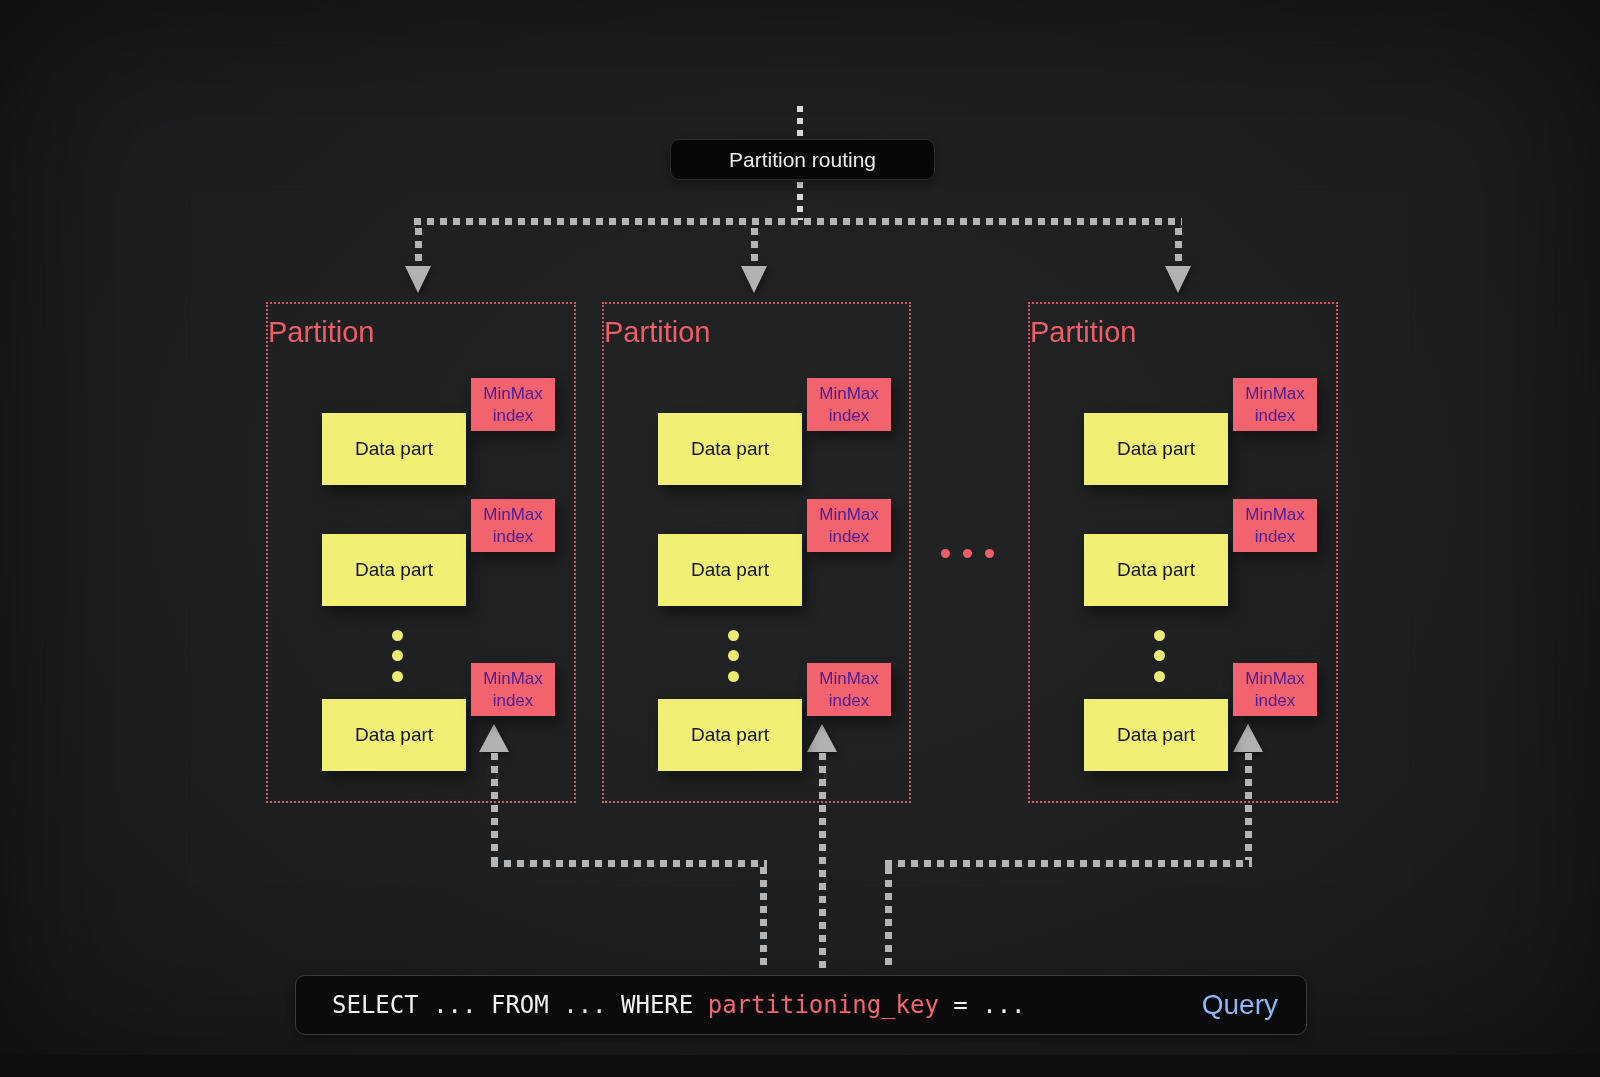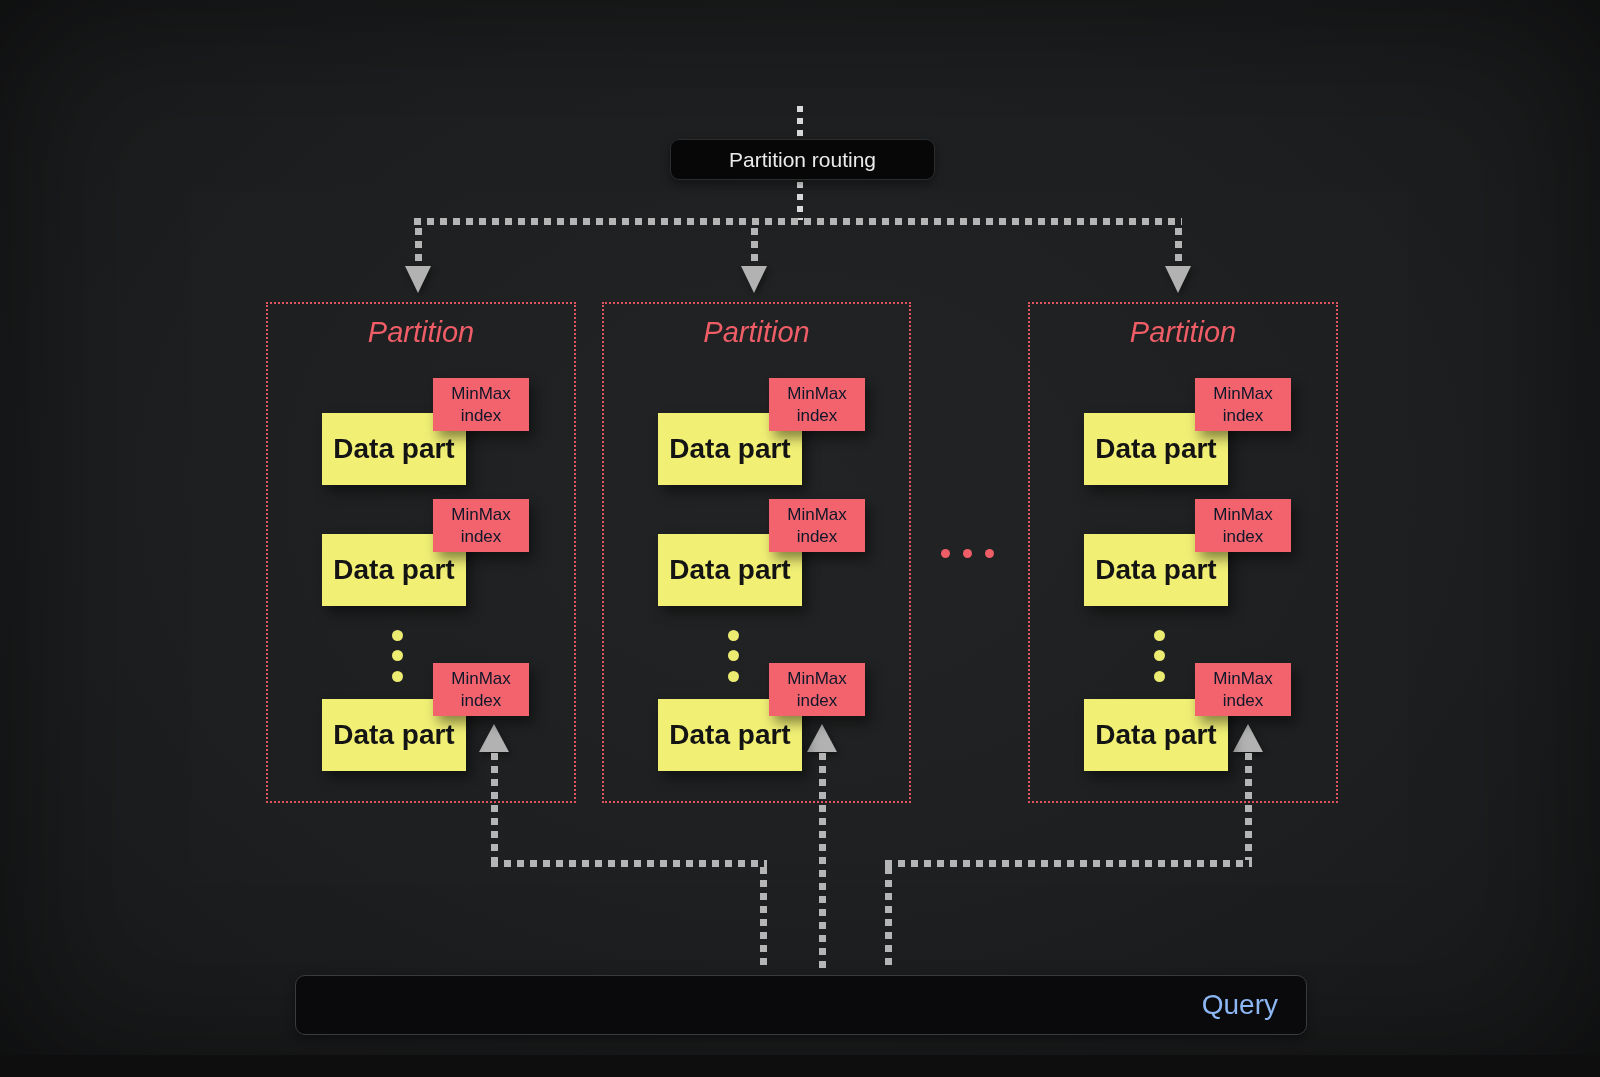--- a/index.html
+++ b/index.html
@@ -25,29 +25,29 @@
     background:repeating-linear-gradient(to bottom,#b5b5b5 0 7px,transparent 7px 13px); }
   .dash-v.white { width:6px;
     background:repeating-linear-gradient(to bottom,#d9d9d9 0 6px,transparent 6px 12px); }
   .arrow-down { position:absolute; width:0; height:0;
     border-left:13px solid transparent; border-right:13px solid transparent;
     border-top:27px solid #b2b2b2; filter:drop-shadow(2px 3px 3px rgba(0,0,0,.4)); }
   .arrow-up { position:absolute; width:0; height:0;
     border-left:15px solid transparent; border-right:15px solid transparent;
     border-bottom:28px solid #b2b2b2; filter:drop-shadow(2px 3px 3px rgba(0,0,0,.4)); }
   .partition { position:absolute; top:302px; height:497px; border:2px dotted #e0545f; }
-  .ptitle { position:absolute; top:12px; left:0; right:0; text-align:center;
-    color:#ef5d67; font-size:29px;font-style:italic; }
-  .minmax { position:absolute; width:96px; height:53px; background:#f3636d; z-index:2;
+  .ptitle { position:absolute; top:12px; left:0; right:0; text-align:left;
+    color:#ef5d67; font-size:29px; }
+  .minmax { position:absolute; width:84px; height:53px; background:#f3636d; z-index:2;
     display:flex; align-items:center; justify-content:center; text-align:center;
-    color:#0f172a; font-size:17px; line-height:1.25;
-    box-shadow:5px 7px 12px rgba(0,0,0,.45); }
+    color:#4c1d95; font-size:17px; line-height:1.25;
+    box-shadow:5px 7px 12px rgba(0,0,0,.45);margin-left:38px; }
   .datapart { position:absolute; width:144px; height:72px; background:#f1f075; z-index:1;
     display:flex; align-items:center; justify-content:center;
-    color:#141414; font-size:28px; box-shadow:5px 7px 12px rgba(0,0,0,.45);font-weight:bold; }
+    color:#141414; font-size:19px; box-shadow:5px 7px 12px rgba(0,0,0,.45); }
   .ydot { position:absolute; width:11px; height:11px; border-radius:50%; background:#eceb72; }
   .rdot { position:absolute; width:9px; height:9px; border-radius:50%; background:#ef5d67; }
   .cellstrip { position:absolute; left:375px; top:19px; width:260px; height:22px;
     display:flex; gap:2px; background:#232425; border:1px solid #1b1c1d; box-sizing:border-box; }
   .cell { flex:1; background:#7f8082; }
   .blue-label { color:#8cb6f4; font-size:28px; }
   .qtext { position:absolute; left:36px; top:50%; transform:translateY(-50%);
     font-family:"DejaVu Sans Mono","Liberation Mono",monospace; font-size:24px; color:#f2f2f2;
     white-space:pre; }
   .qkey { color:#f3656f; }
@@ -126,17 +126,18 @@
   <div class="arrow-up" style="left:807px; top:724px;"></div>
   <div class="dash-v" style="left:819px; top:753px; height:217px;"></div>
 
   <div class="arrow-up" style="left:1233px; top:724px;"></div>
   <div class="dash-v" style="left:1245px; top:753px; height:107px;"></div>
   <div class="dash-h" style="left:885px; top:860px; width:367px;"></div>
   <div class="dash-v" style="left:885px; top:867px; height:103px;"></div>
 
 
   <div class="panel" style="left:295px; top:975px; width:1010px; height:58px;">
+    <div class="qtext"><span>SELECT ... FROM ... WHERE </span><span class="qkey">partitioning_key</span><span> = ...</span></div>
     <div class="abs blue-label" style="right:28px; top:50%; transform:translateY(-50%);text-align:right;">Query</div>
   </div>
 
   <div class="bottom-strip"></div>
 </div>
 
 </body></html>

